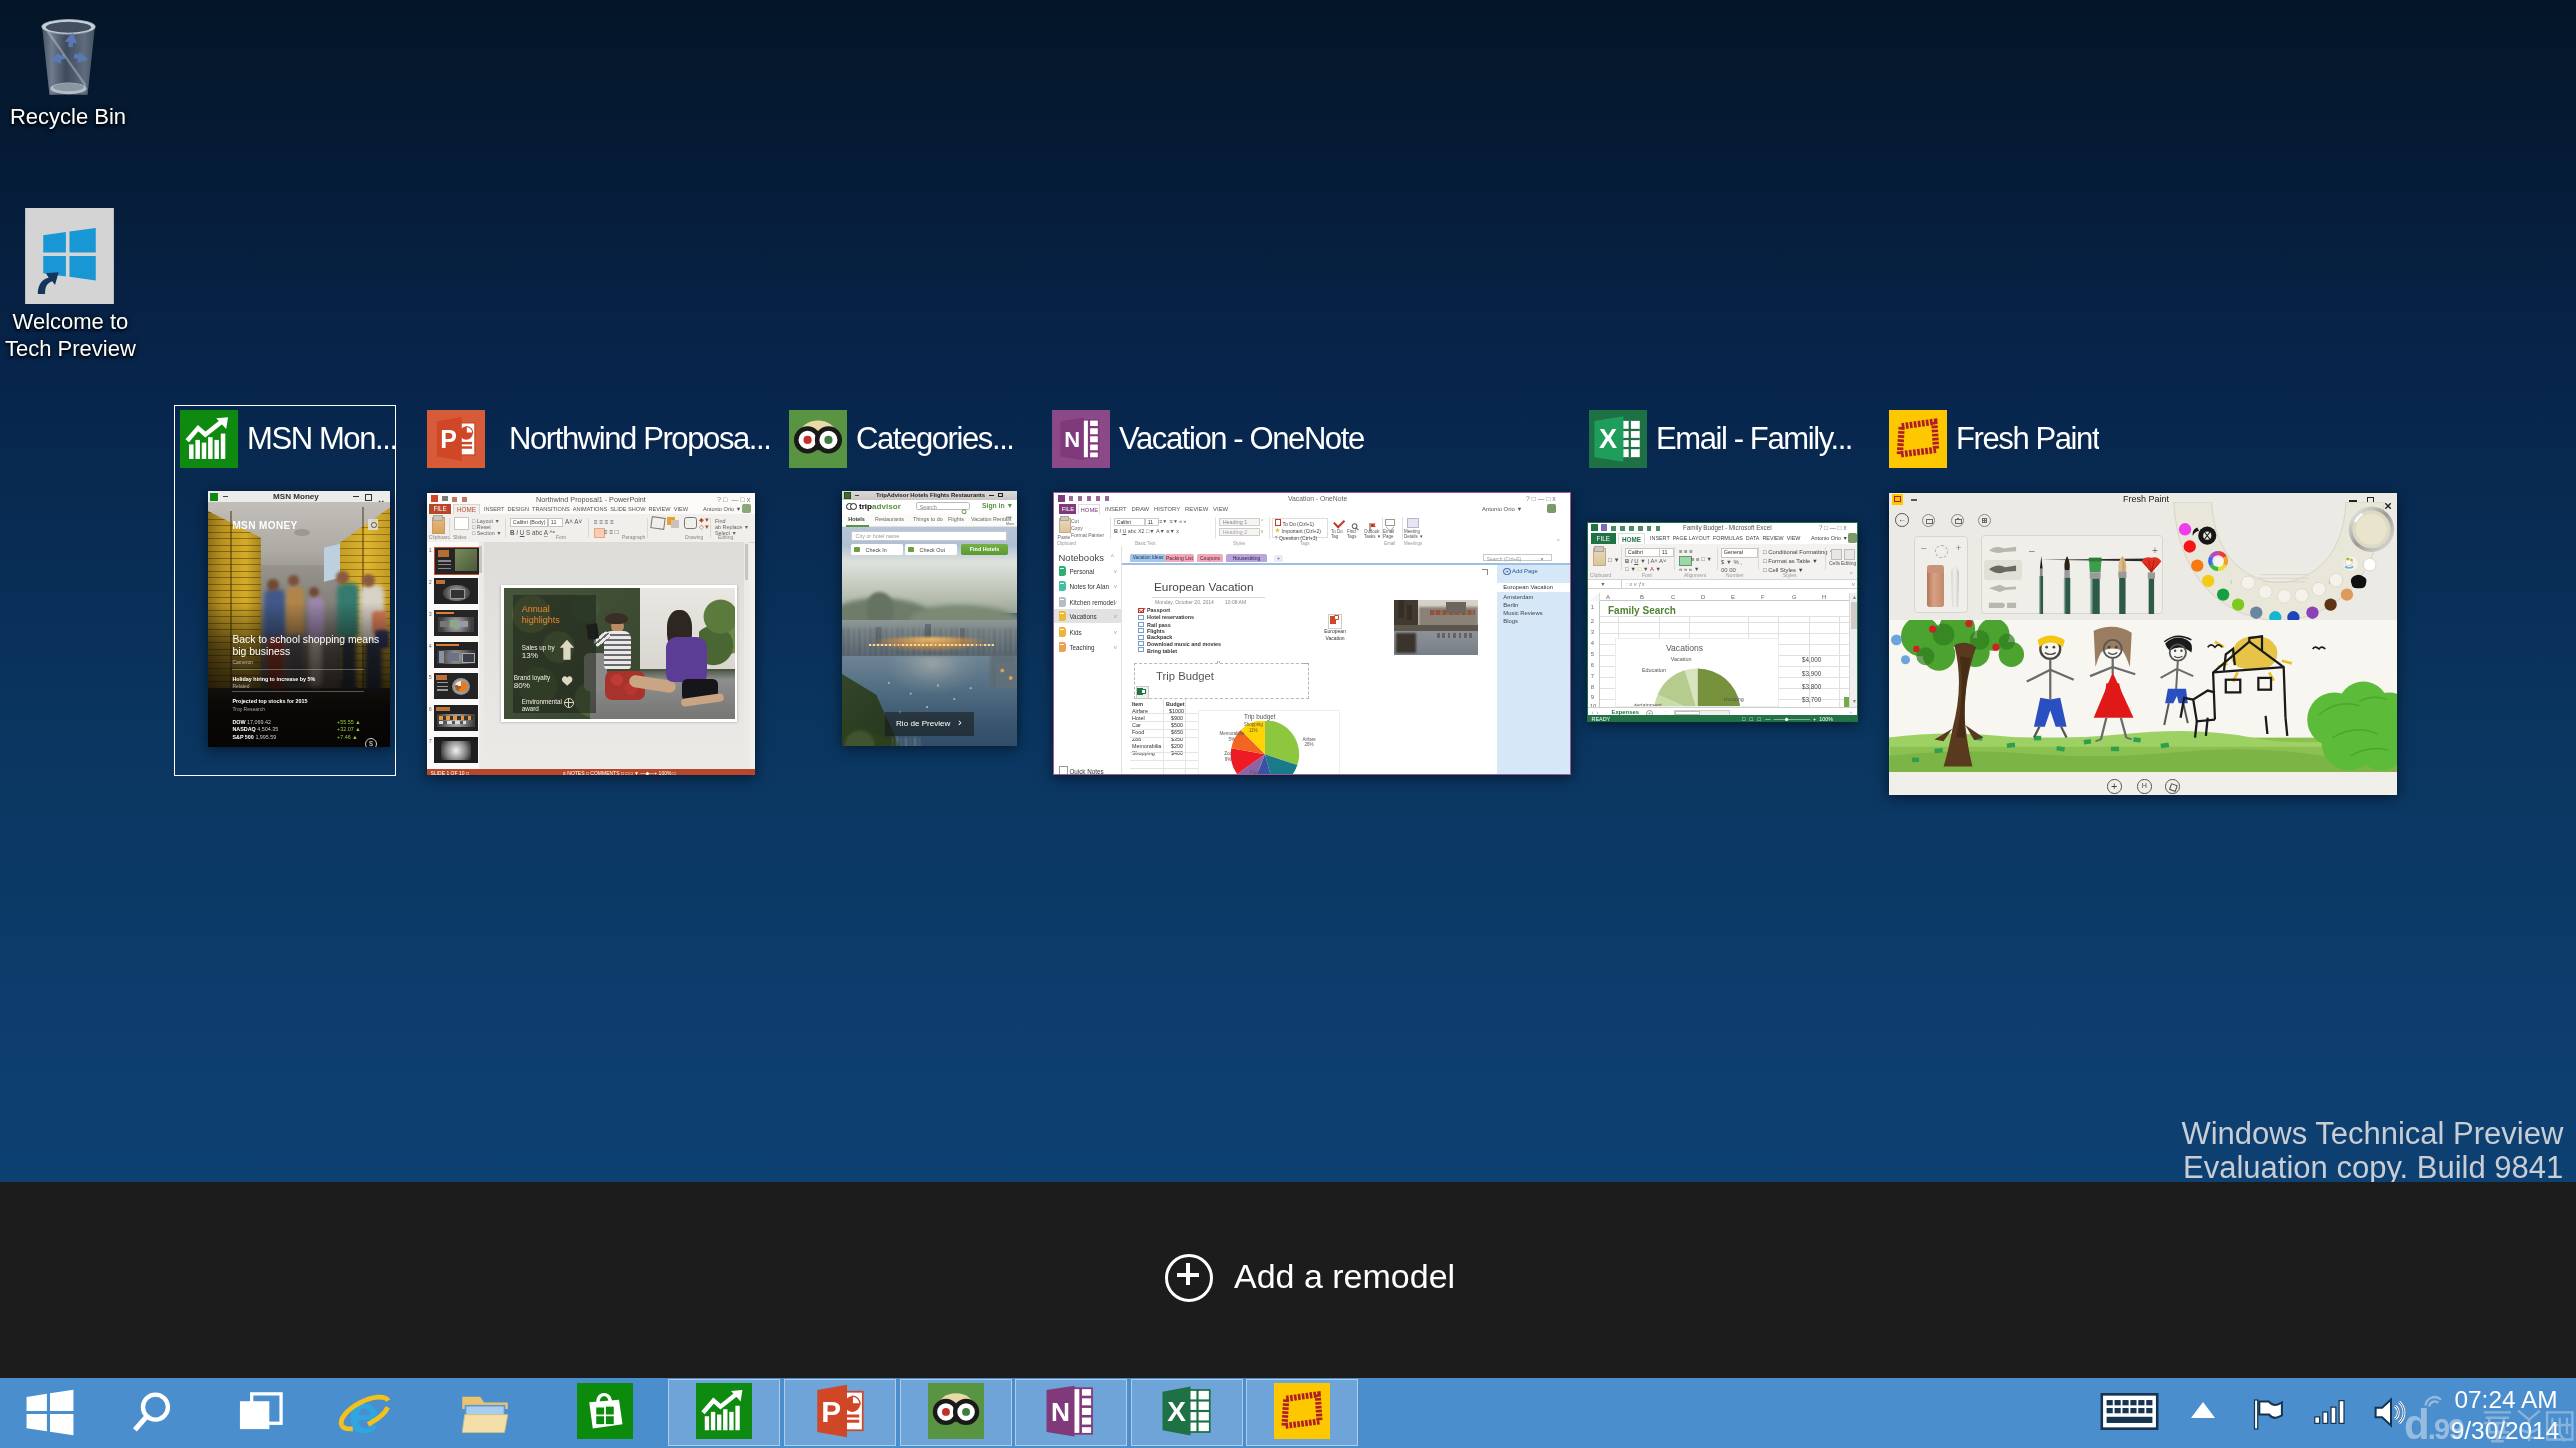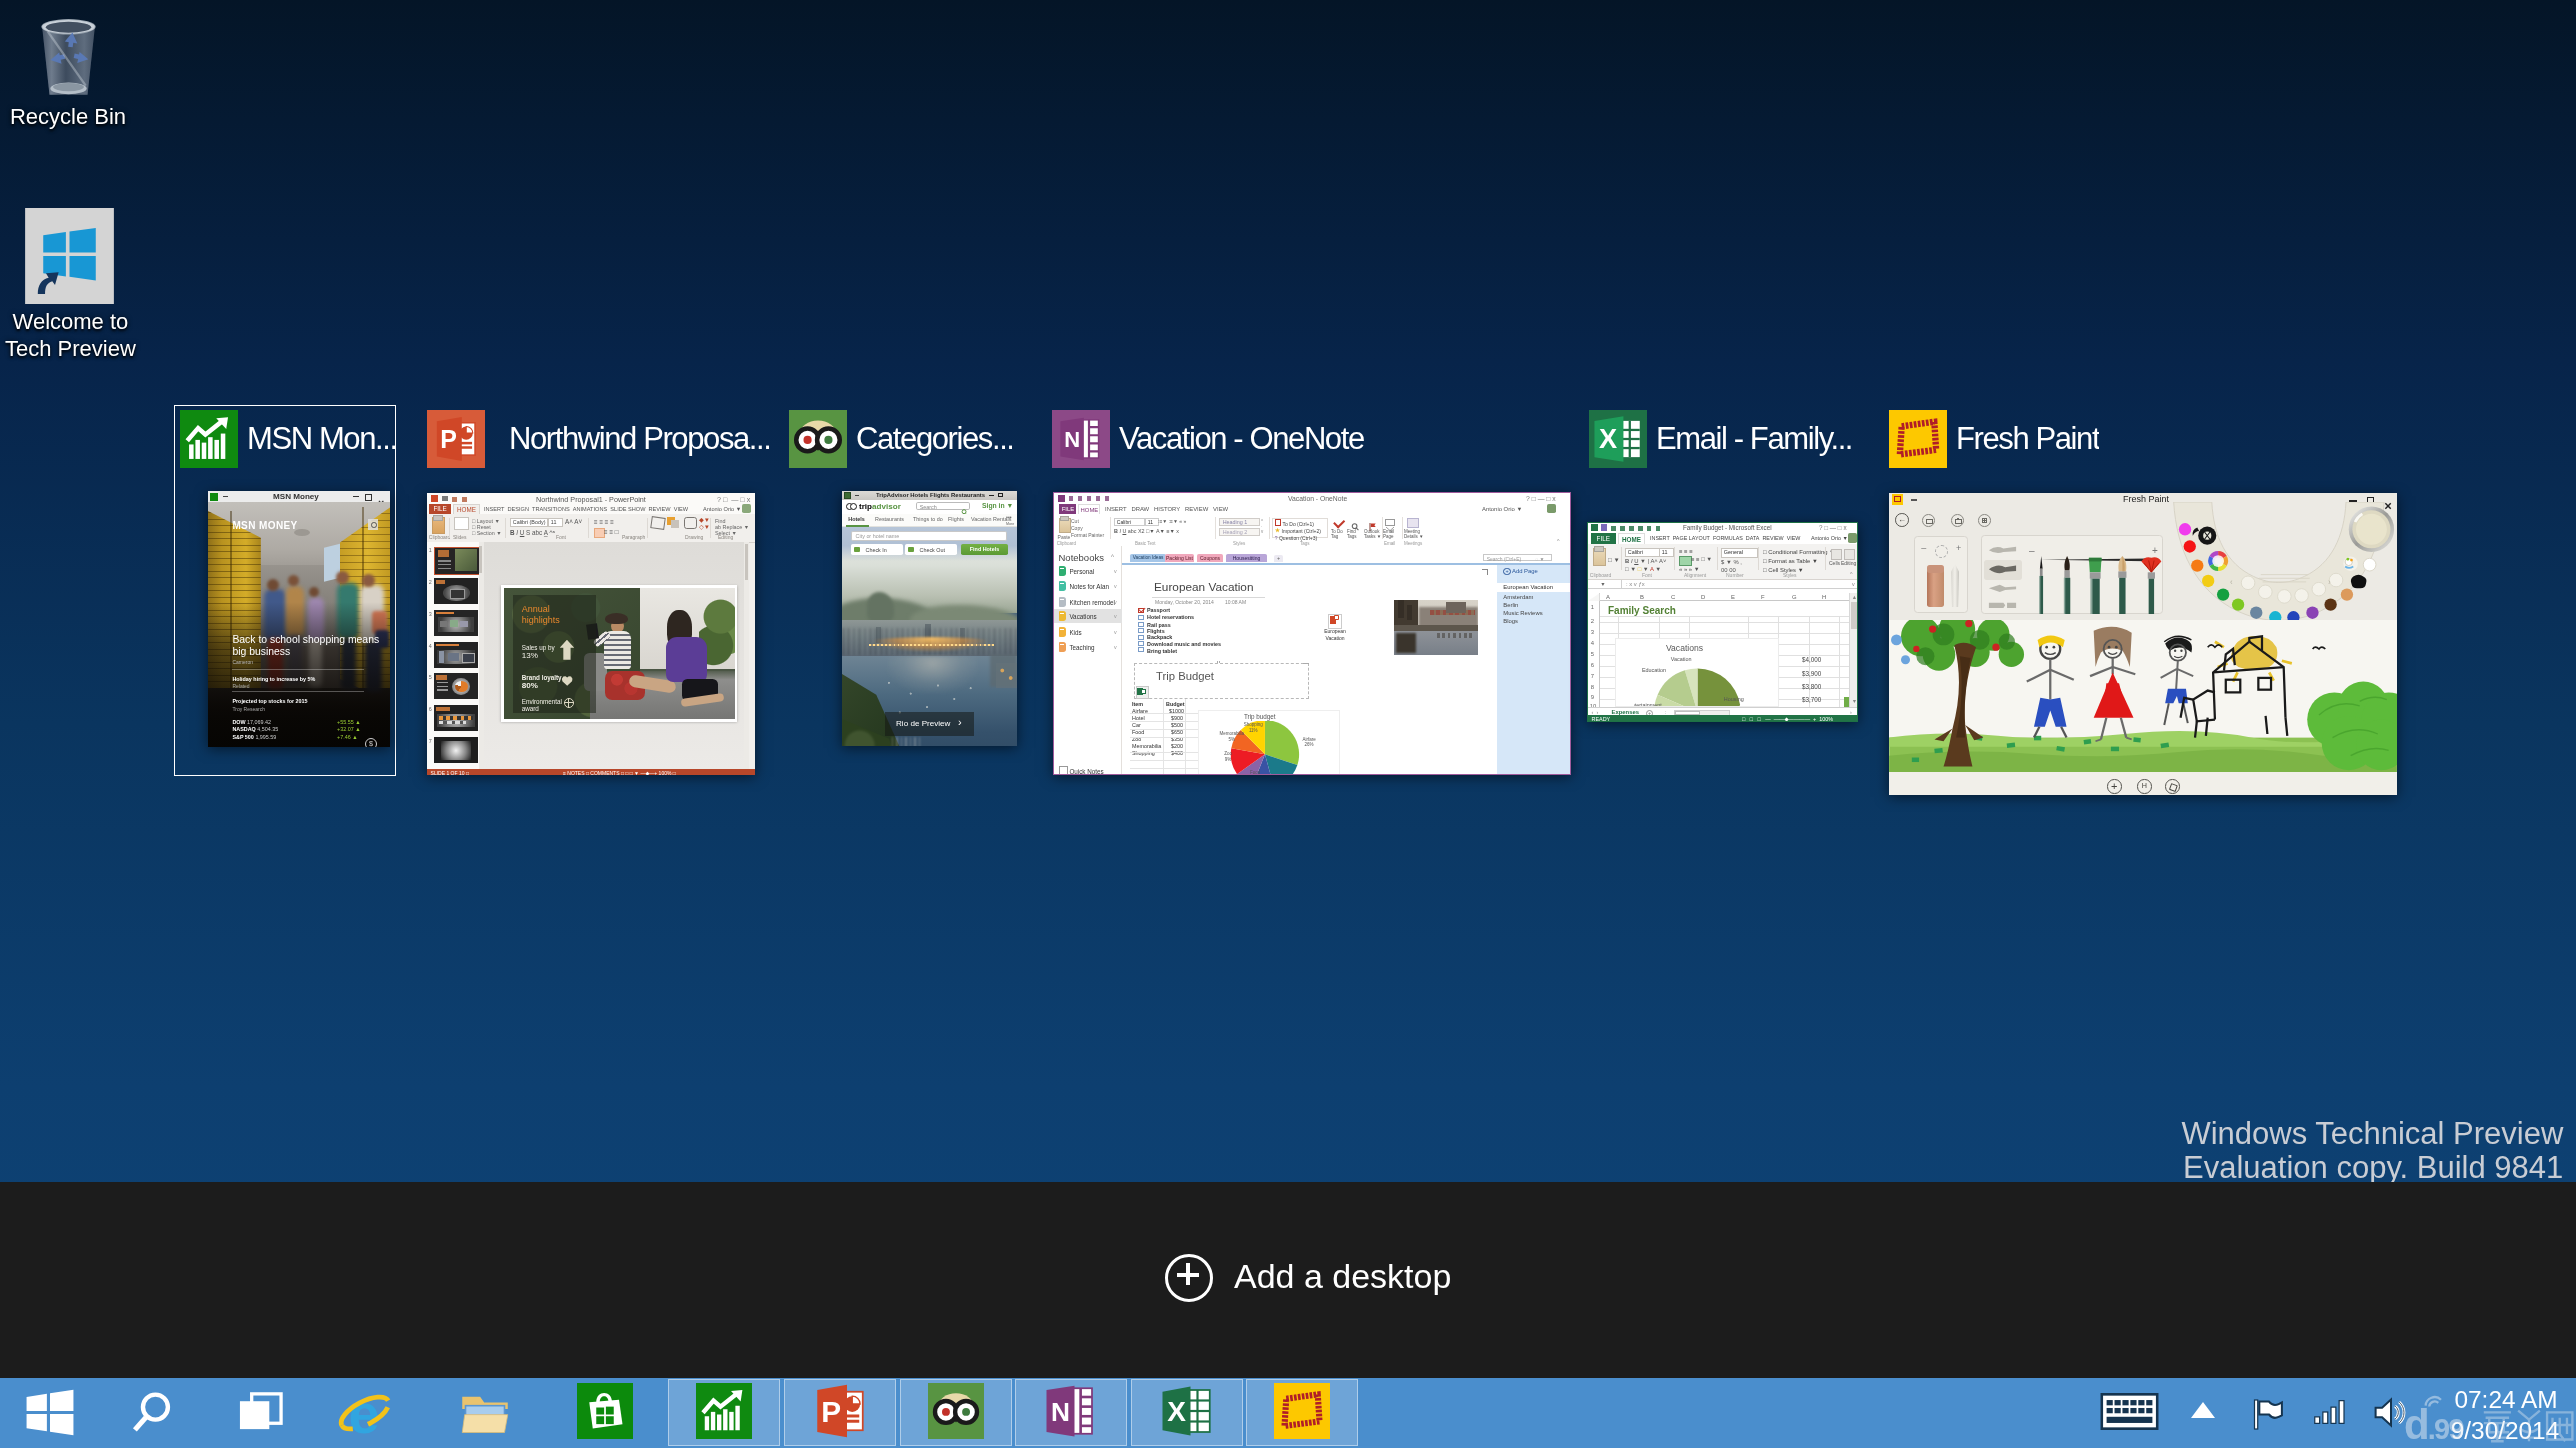--- a/index.html
+++ b/index.html
@@ -496,21 +496,21 @@
         <div class="abs" style="left:168px;top:25px;width:14.5px;height:16.3px;background:#b08158;border-radius:50%;"></div>
         <div class="abs" style="left:163px;top:22px;width:25px;height:38px;background:#2e2620;border-radius:45% 45% 35% 35%;"></div>
         <div class="abs" style="left:162px;top:49px;width:41px;height:45px;background:#5b3d96;border-radius:11px 11px 7.2px 7.2px;"></div>
         <div class="abs" style="left:178px;top:91px;width:36px;height:22px;background:#16161a;border-radius:5.4px;"></div>
         <div class="abs" style="left:177px;top:108px;width:43px;height:8.1px;background:#c9a583;border-radius:4.5px;transform:rotate(-8deg);"></div>
 
         <div class="abs" style="left:9px;top:7.2px;width:83px;height:118px;background:rgba(30,34,24,.55);"></div>
         <div class="abs" style="left:18px;top:16.3px;width:63px;font-size:9px;line-height:11px;color:#e8882d;">Annual<br>highlights</div>
         <div class="abs" style="left:18px;top:56px;font-size:6.3px;line-height:8.1px;color:#f2f0e8;">Sales up by<br><span style="font-size:8.1px">13%</span></div>
         <div class="abs" style="left:56px;top:52px;width:14.5px;height:20px;background:#ddd8c2;clip-path:polygon(50% 0,100% 40%,75% 40%,75% 100%,25% 100%,25% 40%,0 40%);"></div>
-        <div class="abs" style="left:18px;top:86px;font-size:6.3px;line-height:8.1px;color:#f2f0e8;font-weight:bold;">Brand loyalty<br><span style="font-size:8.1px">80%</span></div>
+        <div class="abs" style="left:10px;top:86px;font-size:6.3px;line-height:8.1px;color:#f2f0e8;">Brand loyalty<br><span style="font-size:8.1px">80%</span></div>
         <div class="abs" style="left:58px;top:88px;width:11px;height:10px;background:#ddd8c2;clip-path:polygon(50% 100%,6% 55%,2% 30%,15% 8%,35% 5%,50% 18%,65% 5%,85% 8%,98% 30%,94% 55%);"></div>
         <div class="abs" style="left:18px;top:110px;font-size:6.3px;line-height:7.2px;color:#f2f0e8;">Environmental<br>award</div>
         <div class="abs" style="left:60px;top:110px;width:10px;height:10px;border-radius:50%;border:1.4px solid #ddd8c2;box-sizing:border-box;"></div>
         <div class="abs" style="left:60px;top:114px;width:10px;height:1.1px;background:#ddd8c2;"></div>
         <div class="abs" style="left:64px;top:110px;width:1.1px;height:10px;background:#ddd8c2;"></div>
       </div>
     </div>
 
     <div class="abs" style="left:260px;top:0;width:4.5px;height:227px;background:#eceae6;"></div>
     <div class="abs" style="left:261px;top:1.8px;width:2.7px;height:36px;background:#c8c4be;"></div>
@@ -1275,21 +1275,21 @@
   </div>
 </div>
 
 <div class="abs" style="right:12.7px;top:1117px;text-align:right;color:#c9cdd4;font-size:31px;line-height:34px;">
 Windows Technical Preview<br>Evaluation copy. Build 9841</div>
 
 <div id="band">
   <div class="abs" style="left:1165px;top:72px;width:42px;height:42px;border:3.6px solid #fff;border-radius:50%;"></div>
   <div class="abs" style="left:1177px;top:91px;width:22px;height:3.6px;background:#fff;"></div>
   <div class="abs" style="left:1186px;top:81px;width:3.6px;height:22px;background:#fff;"></div>
-  <div class="abs" style="left:1234px;top:75px;color:#fff;font-size:34px;">Add a desktop</div>
+  <div class="abs" style="left:1234px;top:75px;color:#fff;font-size:34px;">Add a remodel</div>
 </div>
 
 <div id="tbar"></div>
 <div class="tbtn" style="left:668px;"></div>
 <div class="tbtn" style="left:784px;"></div>
 <div class="tbtn" style="left:900px;"></div>
 <div class="tbtn" style="left:1015px;"></div>
 <div class="tbtn" style="left:1131px;"></div>
 <div class="tbtn" style="left:1246px;"></div>
 

